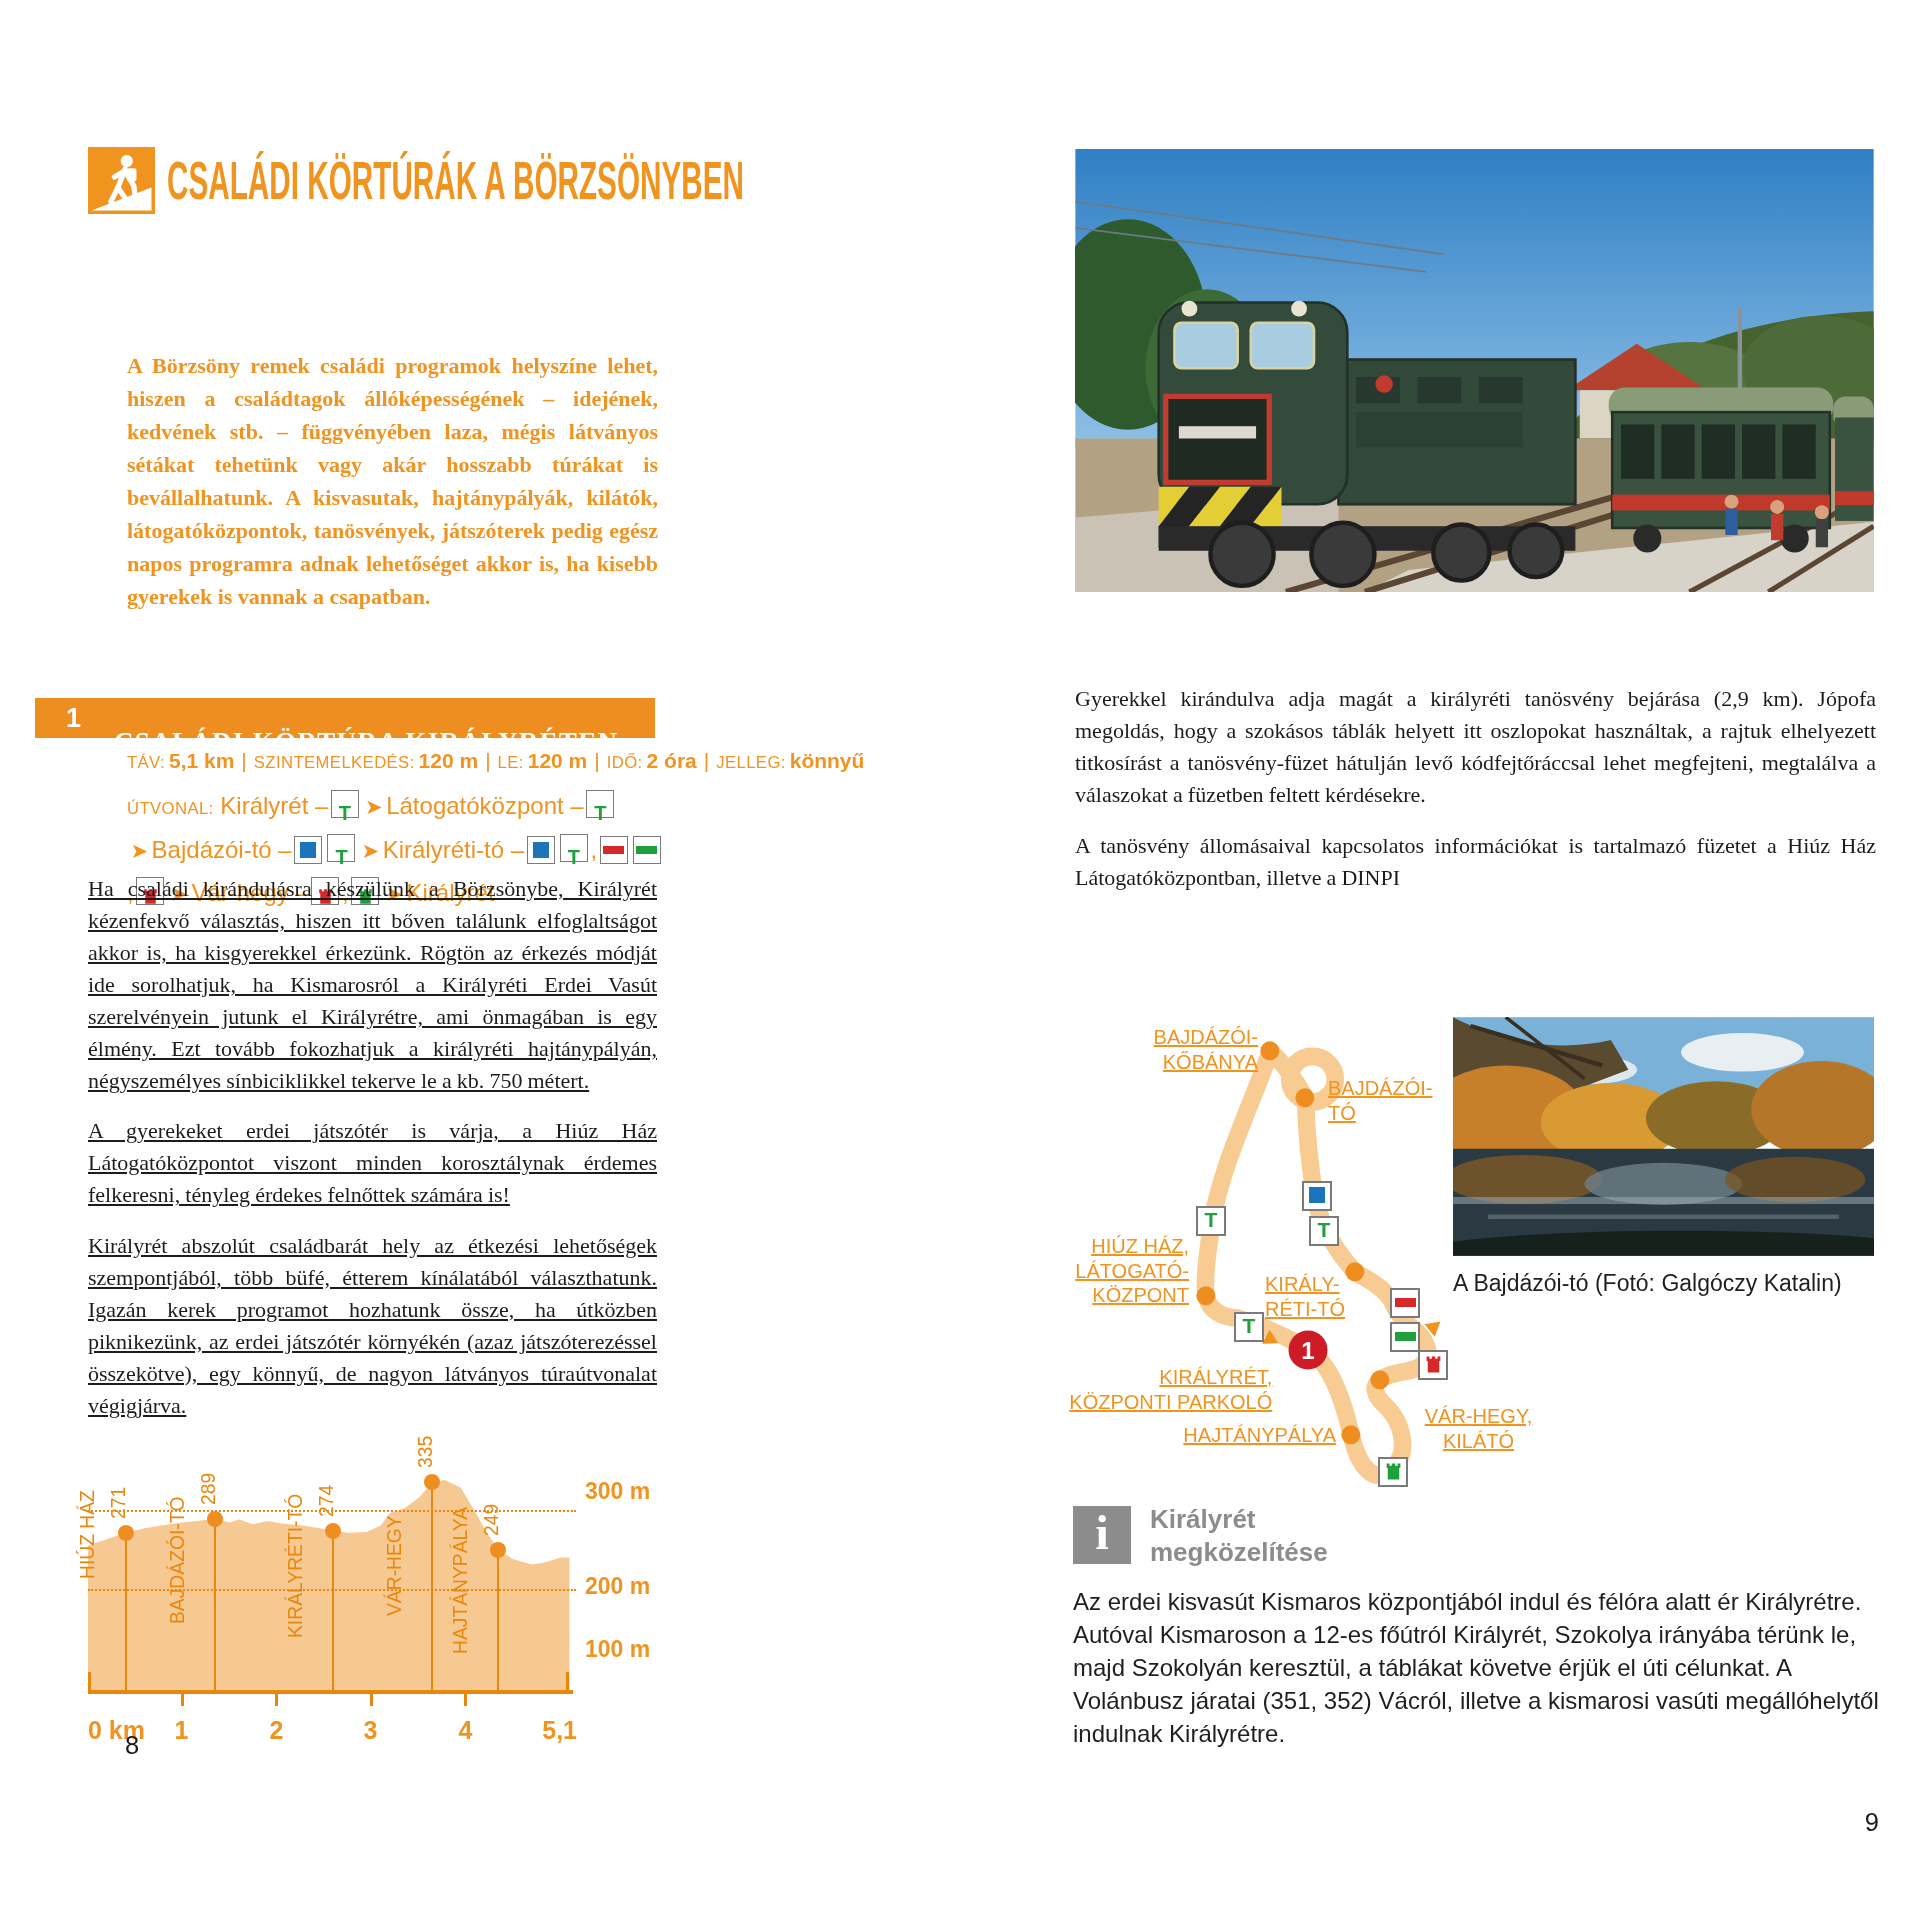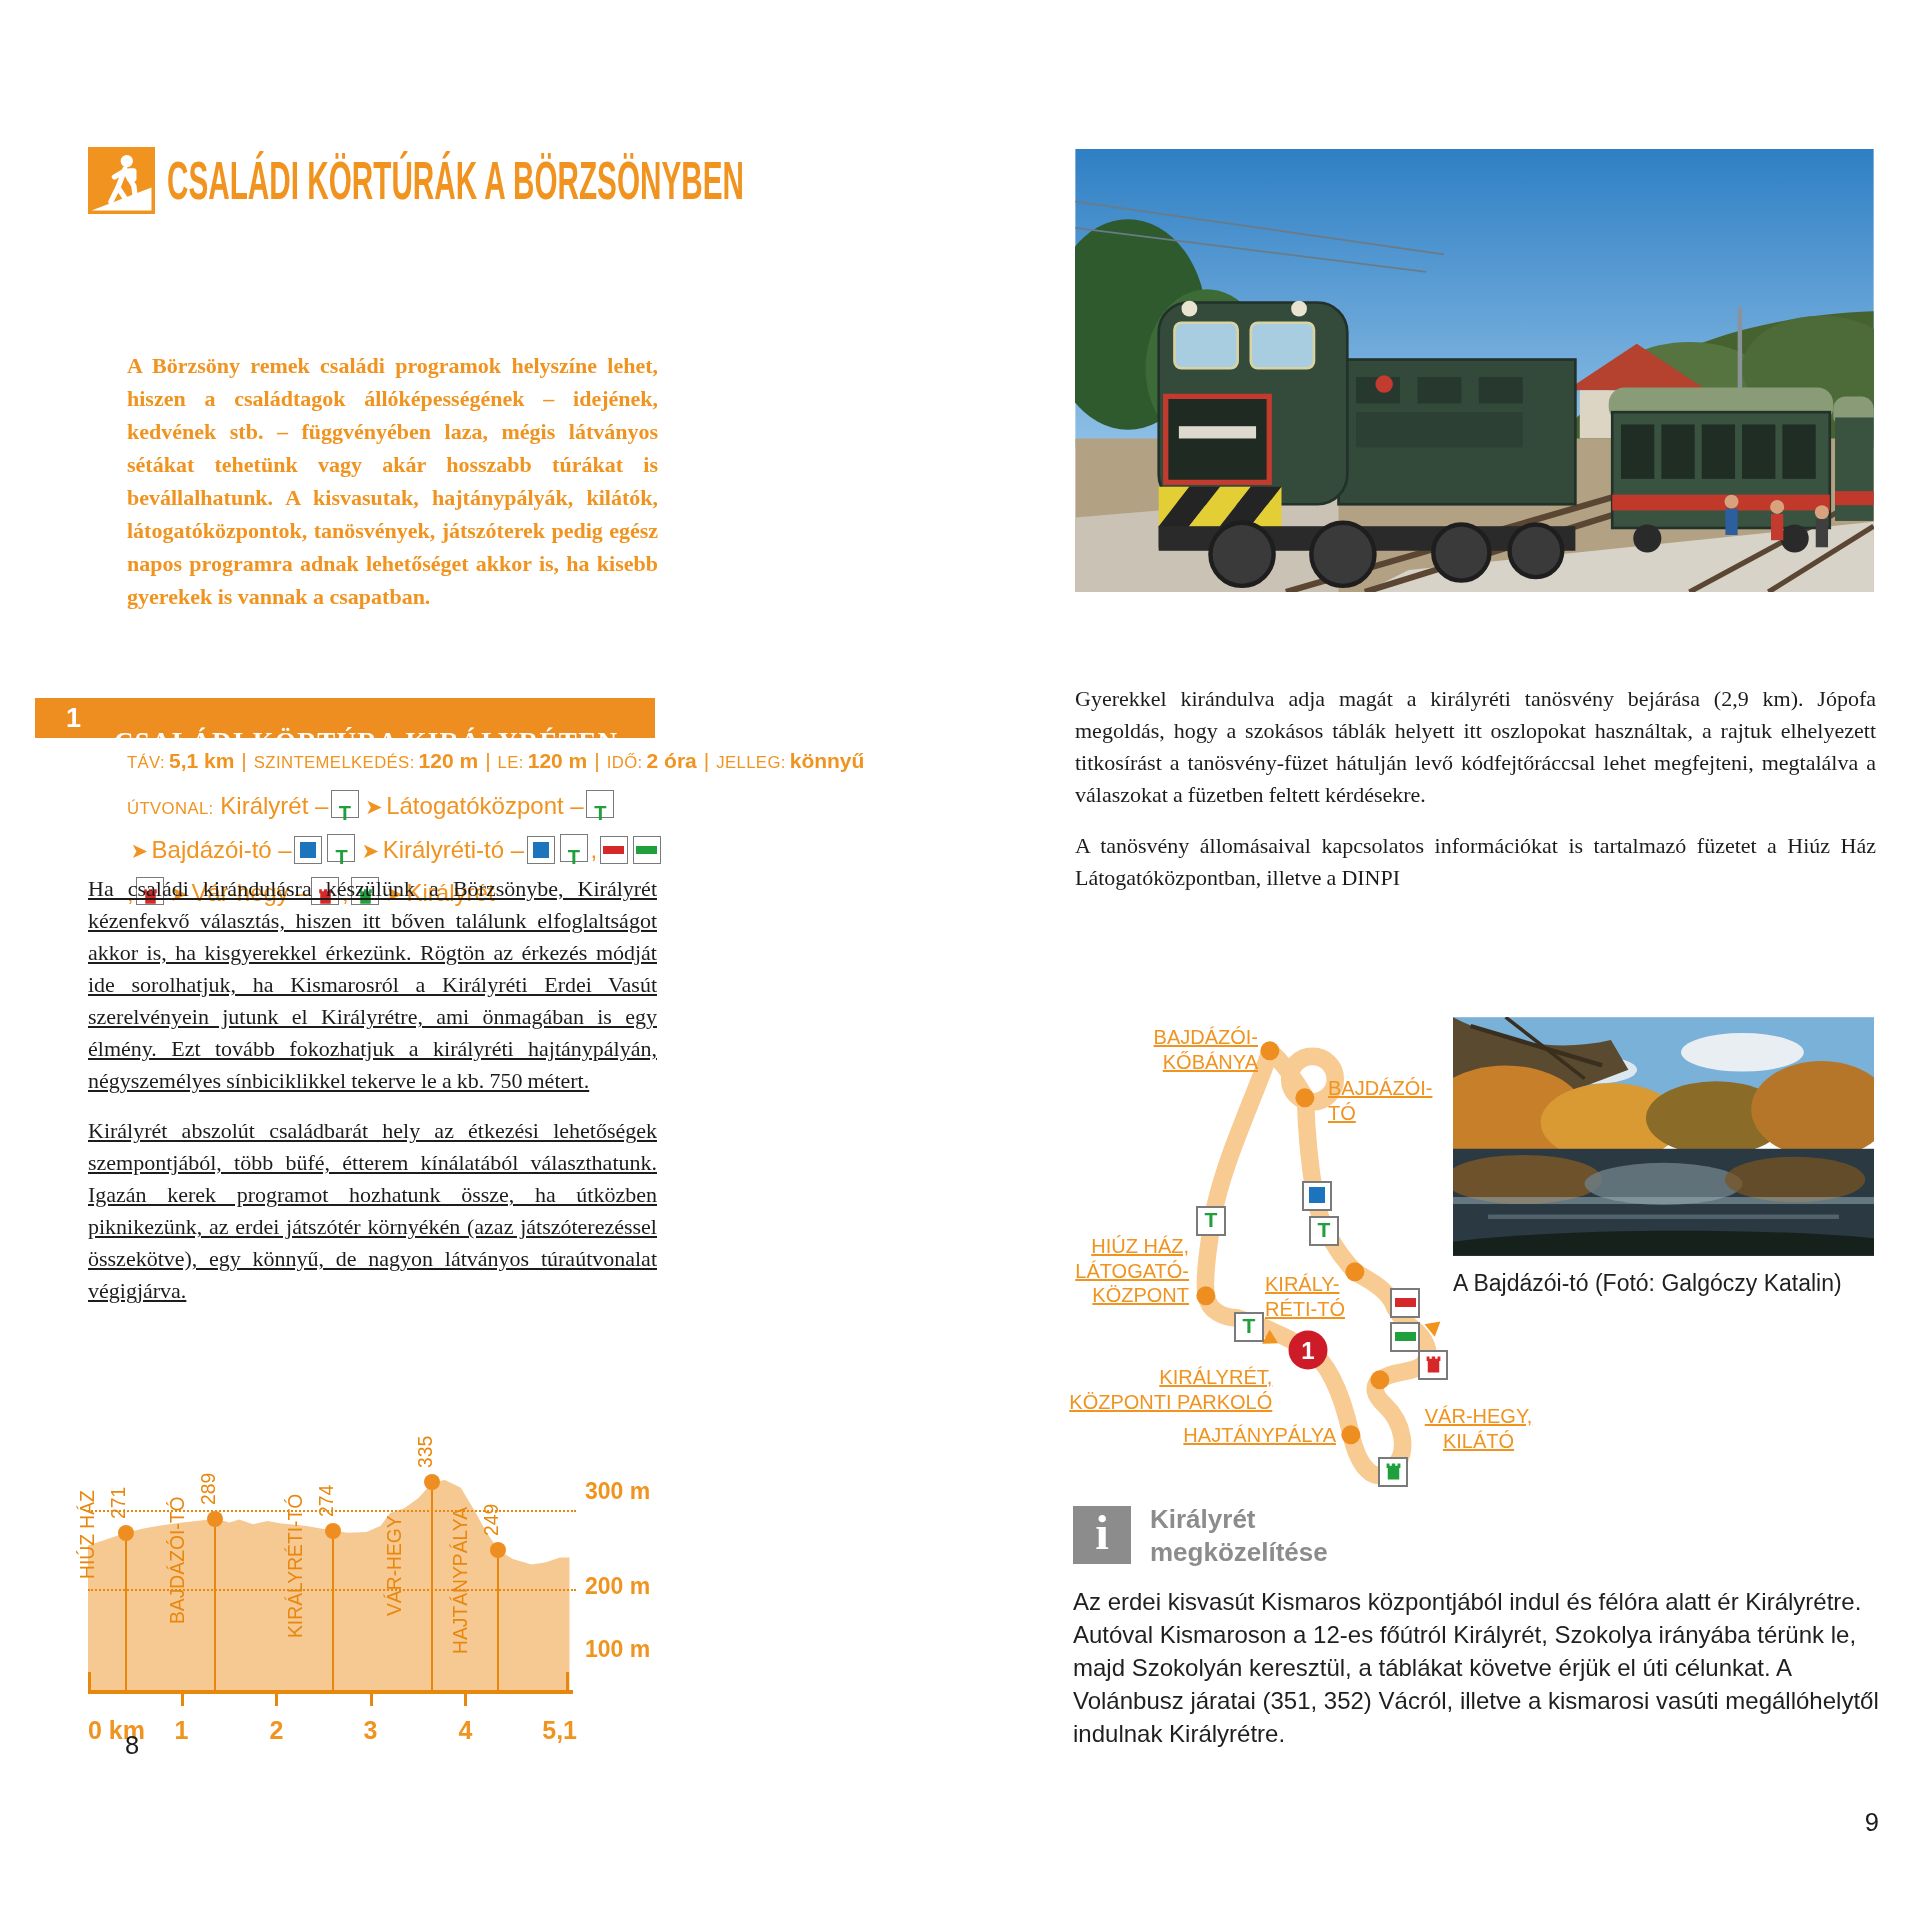--- a/index.html
+++ b/index.html
@@ -102,20 +102,21 @@
   <div class="route" id="route-row"><span class="rt-label">ÚTVONAL:</span> <span>Királyrét –</span><span class="blaze"><b style="color:#1FA03C">T</b></span><span class="r-arrow">➤</span><span>Látogatóközpont –</span><span class="blaze"><b style="color:#1FA03C">T</b></span><span class="r-arrow">➤</span><span>Bajdázói-tó –</span><span class="blaze"><i class="bsq"></i></span><span class="blaze"><b style="color:#1FA03C">T</b></span><span class="r-arrow">➤</span><span>Királyréti-tó –</span><span class="blaze"><i class="bsq"></i></span><span class="blaze"><b style="color:#1FA03C">T</b></span><span>,</span><span class="blaze"><i class="bar" style="background:#D62828"></i></span><span class="blaze"><i class="bar" style="background:#1FA03C"></i></span><span>,</span><span class="blaze"><svg width="21" height="21" viewBox="0 0 20 20" style="margin-top:1.8px;">
           <path d="M5 17 L5 7 L4 7 L4 3 L6.5 3 L6.5 5 L8.5 5 L8.5 3 L11.5 3 L11.5 5 L13.5 5 L13.5 3 L16 3 L16 7 L15 7 L15 17 Z" fill="#D62828"></path>
         </svg></span><span class="r-arrow">➤</span><span>Vár-hegy –</span><span class="blaze"><svg width="21" height="21" viewBox="0 0 20 20" style="margin-top:1.8px;">
           <path d="M5 17 L5 7 L4 7 L4 3 L6.5 3 L6.5 5 L8.5 5 L8.5 3 L11.5 3 L11.5 5 L13.5 5 L13.5 3 L16 3 L16 7 L15 7 L15 17 Z" fill="#D62828"></path>
         </svg></span><span>,</span><span class="blaze"><svg width="21" height="21" viewBox="0 0 20 20" style="margin-top:1.8px;">
           <path d="M5 17 L5 7 L4 7 L4 3 L6.5 3 L6.5 5 L8.5 5 L8.5 3 L11.5 3 L11.5 5 L13.5 5 L13.5 3 L16 3 L16 7 L15 7 L15 17 Z" fill="#1FA03C"></path>
         </svg></span><span class="r-arrow">➤</span><span>Királyrét</span></div>
 
   <div class="bodyflow">
     <p>Ha családi kirándulásra készülünk a Börzsönybe, Királyrét kézenfekvő választás, hiszen itt bőven találunk elfoglaltságot akkor is, ha kisgyerekkel érkezünk. Rögtön az érkezés módját ide sorolhatjuk, ha Kismarosról a Királyréti Erdei Vasút szerelvényein jutunk el Királyrétre, ami önmagában is egy élmény. Ezt tovább fokozhatjuk a királyréti hajtánypályán, négyszemélyes sínbiciklikkel tekerve le a kb. 750 métert.</p>
+    <p>A gyerekeket erdei játszótér is várja, a Hiúz Ház Látogatóközpontot viszont minden korosztálynak érdemes felkeresni, tényleg érdekes felnőttek számára is!</p>
     <p>Királyrét abszolút családbarát hely az étkezési lehetőségek szempontjából, több büfé, étterem kínálatából választhatunk. Igazán kerek programot hozhatunk össze, ha útközben piknikezünk, az erdei játszótér környékén (azaz játszóterezéssel összekötve), egy könnyű, de nagyon látványos túraútvonalat végigjárva.</p>
   </div>
 
   <div id="profile-chart">
       <svg width="485" height="239" viewBox="0 0 552 272" style="position:absolute;left:0;top:0;">
         <polygon points="0.0,105.3 21.5,98.1 43.0,90.9 64.5,85.5 86.0,81.9 107.5,79.2 123.6,77.4 145.1,74.7 161.2,79.2 171.9,75.6 188.0,81.0 204.2,77.4 220.3,80.1 247.1,82.8 263.3,85.5 279.4,88.2 295.5,90.9 317.0,90.0 333.1,82.8 343.8,68.4 360.0,63.0 376.1,51.3 392.2,33.3 406.2,30.6 424.4,39.6 440.5,66.6 453.4,90.0 467.4,110.7 483.5,120.6 505.0,126.9 521.1,124.2 537.3,118.8 548.0,118.8 548,270 0,270" fill="#F6C992"></polygon>
       </svg>
       <div class="grid" style="top:136px;"></div>
       <div class="grid" style="top:57px;"></div>
       <div class="ytick" style="top:183px;">100 m</div>

